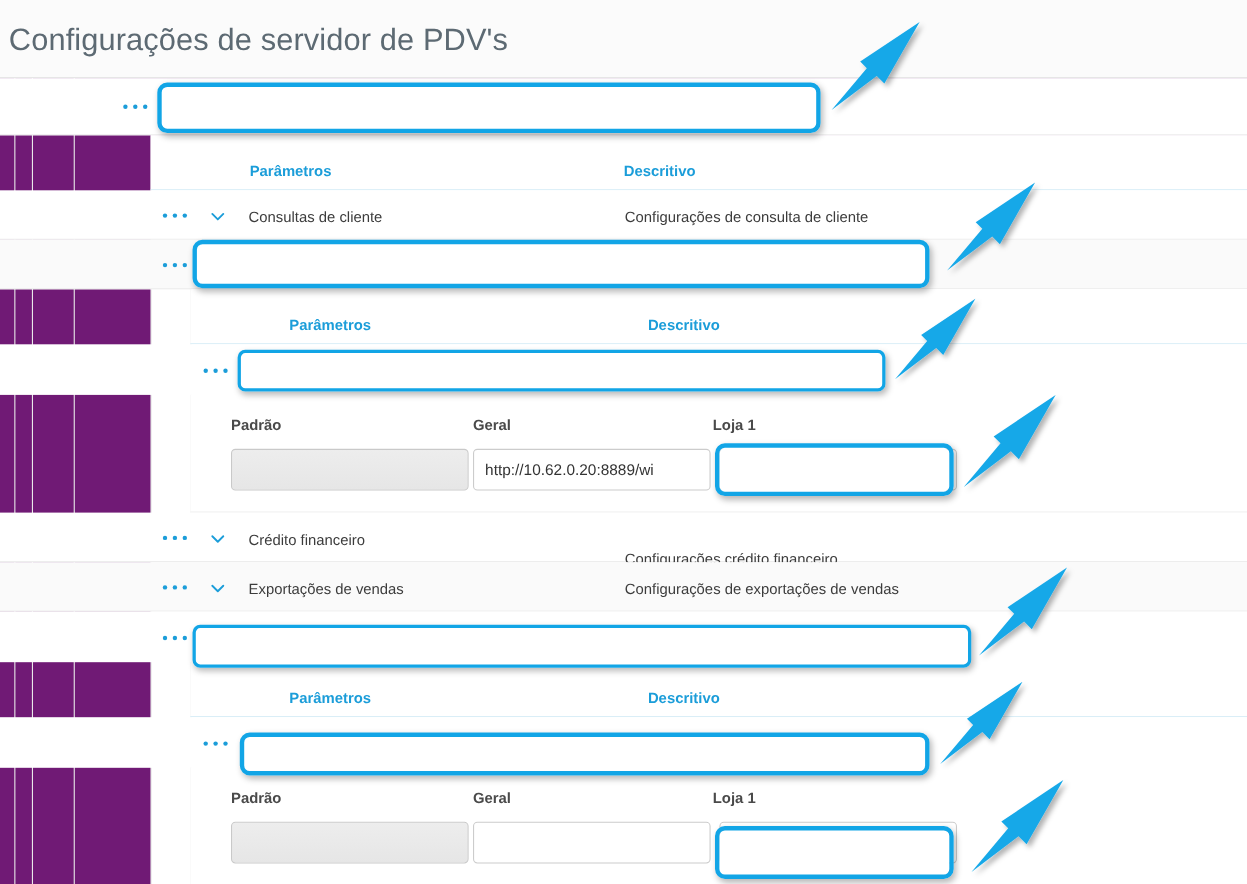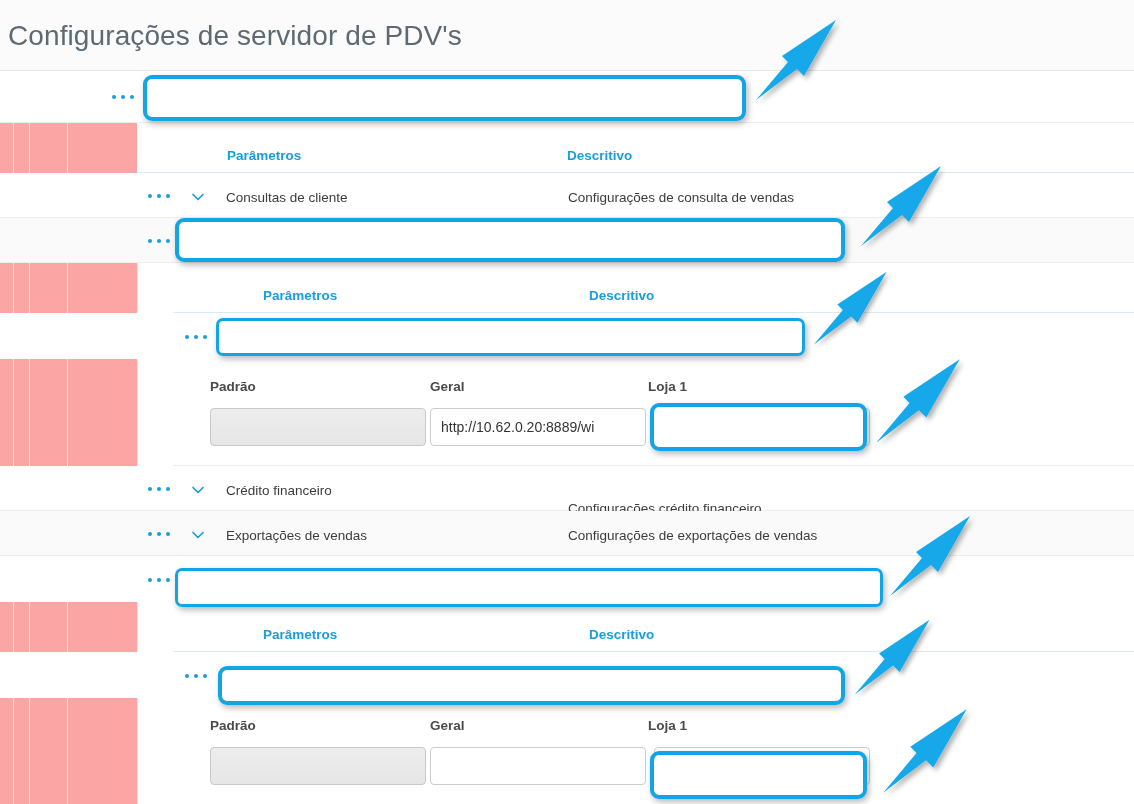--- a/index.html
+++ b/index.html
@@ -34,21 +34,21 @@
     color: #5d6a73;
     letter-spacing: 0.1px;
     white-space: nowrap;
   }
 
   
   .tree-area {
     position: absolute;
     left: 0; top: 71px;
     width: 1134px; height: 733px;
-    background: #fca5a5;
+    background: #701a75;
     overflow: hidden;
   }
 
   
   .guide {
     position: absolute;
     top: 0; bottom: 0;
     width: 1px;
     background: #e9e9e9;
   }
@@ -228,21 +228,21 @@
         <i></i>
           <i></i>
           <i></i>
       </div>
       <div class="chev" style="left:189px; top:15px;">
         <svg viewBox="0 0 18 18">
             <path d="M4 6.5 L9 11.5 L14 6.5" fill="none" stroke="#1b9dd9" stroke-width="1.7" stroke-linecap="round" stroke-linejoin="round"></path>
           </svg>
       </div>
       <div class="rowlabel" style="left:226px; top:18px;">Consultas de cliente</div>
-      <div class="rowdesc" style="left:568px; top:18px;">Configurações de consulta de vendas</div>
+      <div class="rowdesc" style="left:568px; top:18px;">Configurações de consulta de cliente</div>
     </div>
 
     <div class="row alt line-bottom" style="top:147px; height:45px;">
       <div class="kebab" style="left:148px; top:15px;">
         <i></i>
           <i></i>
           <i></i>
       </div>
       <div class="chev" style="left:189px; top:15px;">
         <svg viewBox="0 0 18 18">

